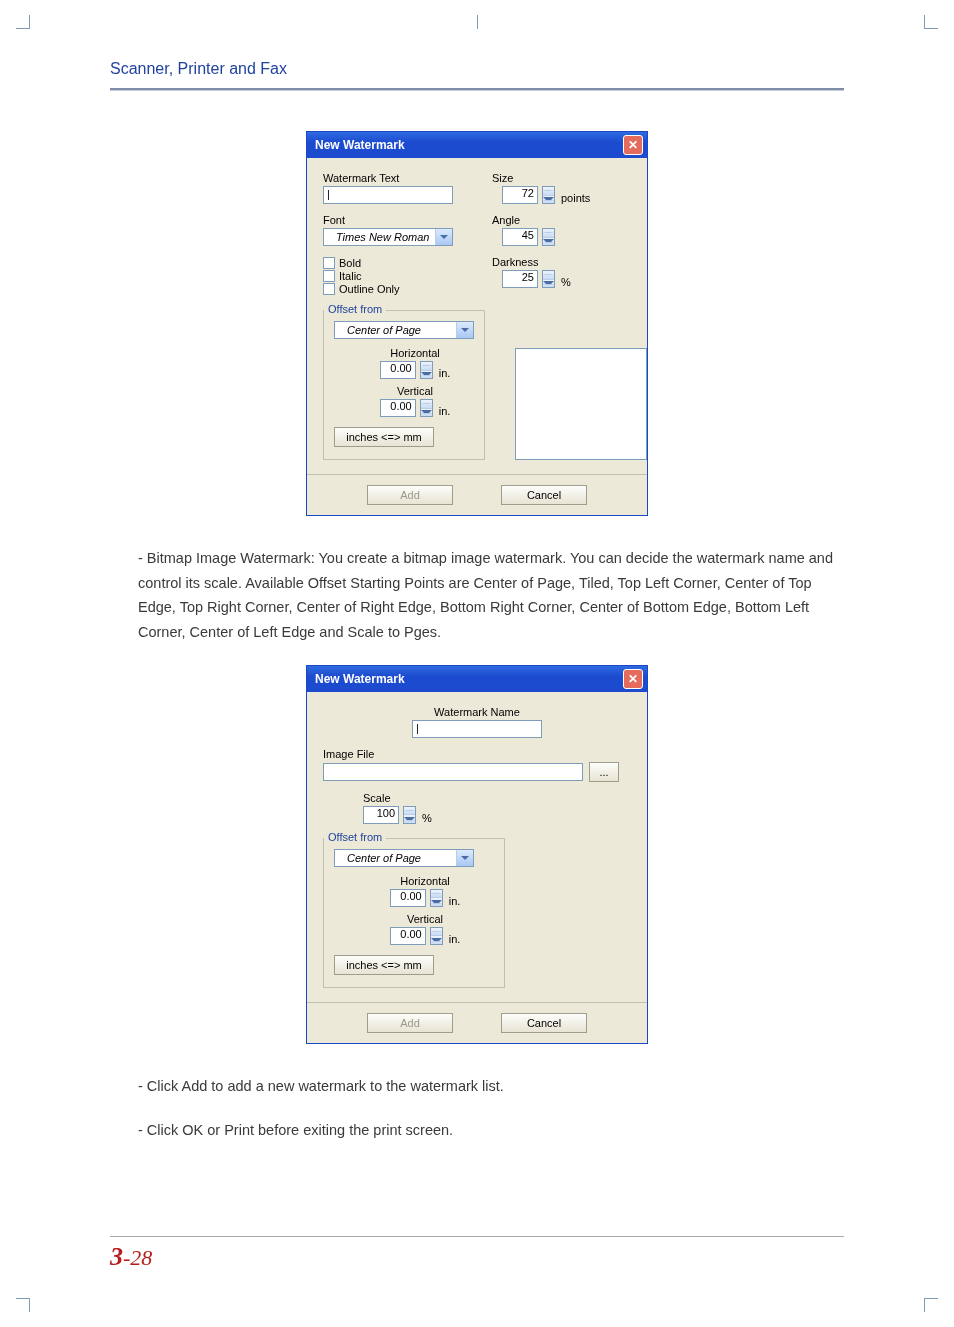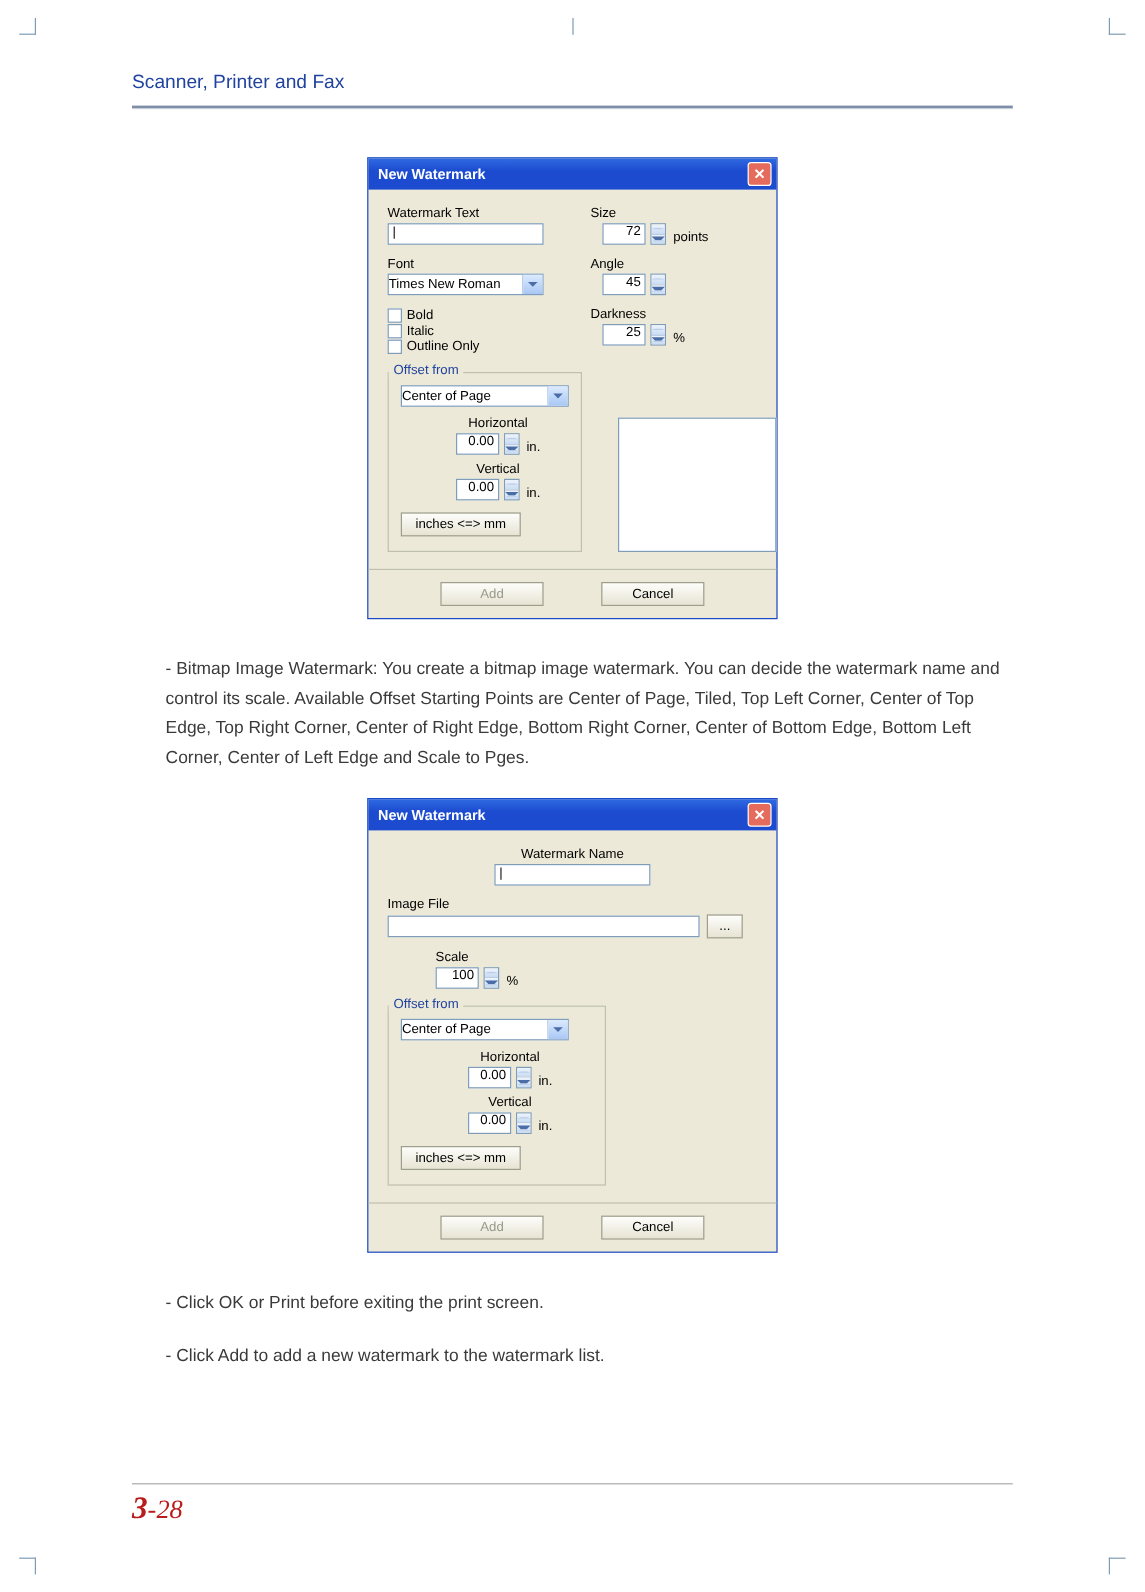--- a/index.html
+++ b/index.html
@@ -96,21 +96,21 @@
   }
   .txt-wide { width: 260px; }
   .combo {
     display: inline-flex;
     align-items: center;
     border: 1px solid #7f9db9;
     background: #fff;
     height: 18px;
     box-sizing: border-box;
   }
-  .combo span { padding: 0 0; font-size: 11px; flex: 1; white-space: nowrap; overflow: hidden; }
+  .combo span { padding: 0 12px; font-size: 11px; flex: 1; white-space: nowrap; overflow: hidden; font-style: italic; }
   .combo .drop {
     width: 16px;
     height: 16px;
     background: linear-gradient(to bottom,#dbeaff,#a9c7f4);
     border-left: 1px solid #b9cde8;
     display: flex;
     align-items: center;
     justify-content: center;
   }
   .chev {
@@ -473,20 +473,20 @@
 
         <div class="bottom-sep"></div>
         <div class="btn-row">
           <div class="btn disabled">Add</div>
           <div class="btn">Cancel</div>
         </div>
       </div>
     </div>
   </div>
 
+  <p class="body-text">- Click Add to add a new watermark to the watermark list.</p>
   <p class="body-text">- Click OK or Print before exiting the print screen.</p>
-  <p class="body-text">- Click Add to add a new watermark to the watermark list.</p>
 
   <div class="footer-rule"></div>
   <div class="page-num">
     <span class="big">3</span><span>-</span><span>28</span>
   </div>
 </div>
 
 </body></html>

